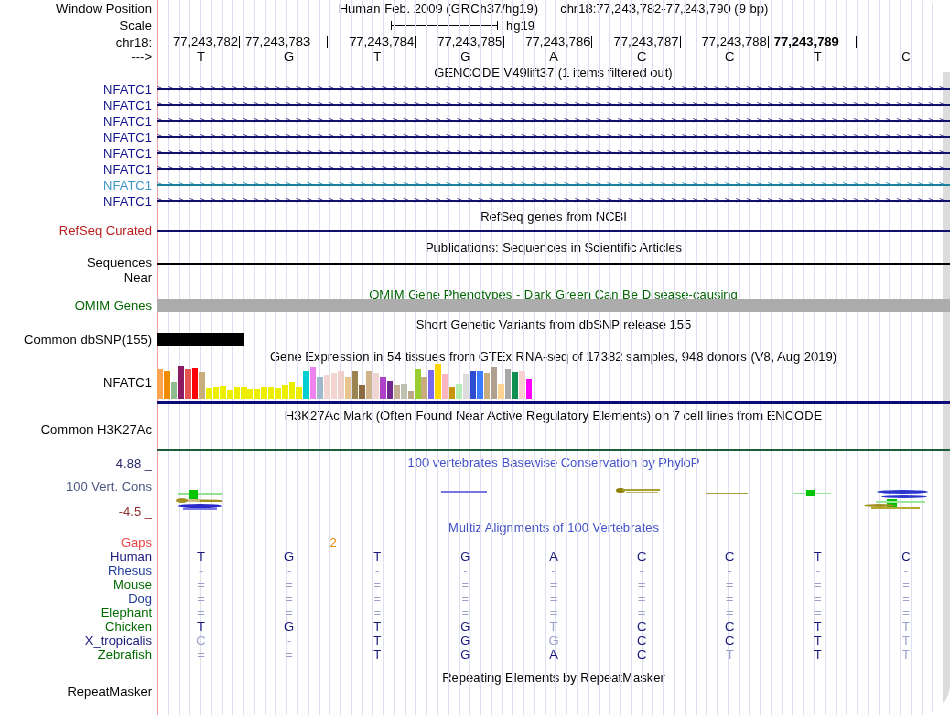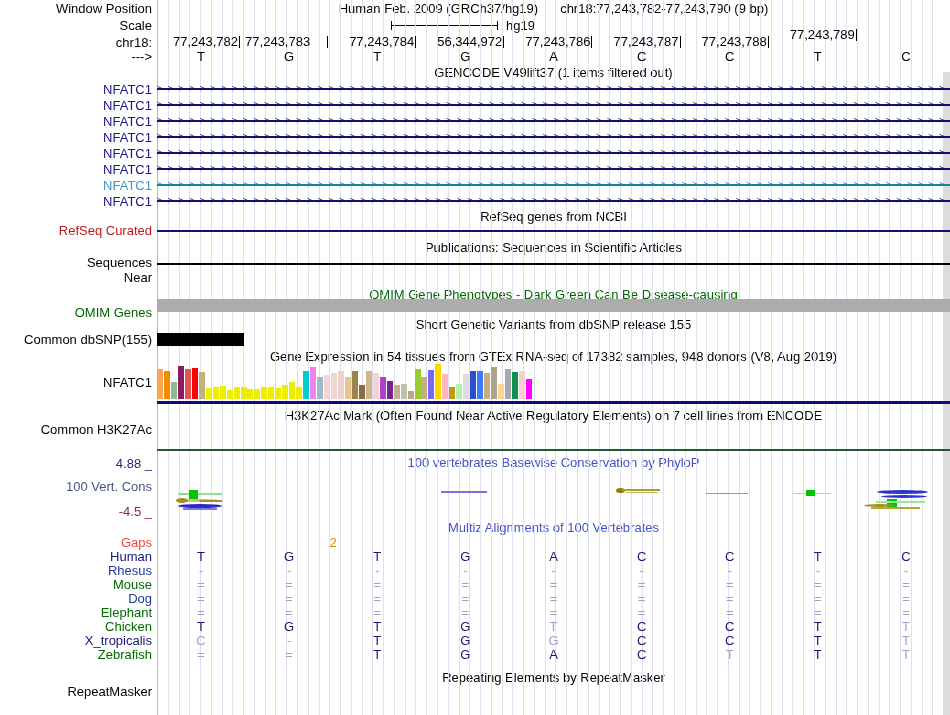--- a/index.html
+++ b/index.html
@@ -1,19 +1,19 @@
 <!DOCTYPE html>
 <html><head>
 <meta charset="utf-8">
 <style>
   * { box-sizing: border-box; }
   body { margin: 0; background: #fff; }
   #screen {
     position: relative; width: 950px; height: 715px; background: #ffffff;
-    font-family: "Liberation Sans", sans-serif; overflow: hidden;
+    font-family: "Liberation Sans", sans-serif; overflow: hidden; border-radius: 31px;
   }
   .lbl {
     position: absolute; left: 0; width: 152px; text-align: right;
     font-size: 13px; line-height: 13px; white-space: nowrap; color: #000;
   }
   .title {
     position: absolute; left: 157px; width: 793px; text-align: center;
     font-size: 13px; line-height: 13px; white-space: nowrap; color: #000;
   }
   .c-refseq  { color: #b91c1c; }
@@ -47,21 +47,21 @@
   <div class="title" style="top:66px">GENCODE V49lift37 (1 items filtered out)</div>
 
   <div class="title" style="top:210px">RefSeq genes from NCBI</div>
   <div class="lbl c-refseq" style="top:224px">RefSeq Curated</div>
 
   <div class="title" style="top:241px">Publications: Sequences in Scientific Articles</div>
   <div class="lbl" style="top:256px">Sequences</div>
   <div class="lbl" style="top:271px">Near</div>
 
   <div class="title c-green" style="top:288px">OMIM Gene Phenotypes - Dark Green Can Be Disease-causing</div>
-  <div class="lbl c-green" style="top:306px">OMIM Genes</div>
+  <div class="lbl c-green" style="top:299px">OMIM Genes</div>
 
   <div class="title" style="top:318px">Short Genetic Variants from dbSNP release 155</div>
   <div class="lbl" style="top:333px">Common dbSNP(155)</div>
 
   <div class="title" style="top:350px">Gene Expression in 54 tissues from GTEx RNA-seq of 17382 samples, 948 donors (V8, Aug 2019)</div>
   <div class="lbl" style="top:376px">NFATC1</div>
 
   <div class="title" style="top:409px">H3K27Ac Mark (Often Found Near Active Regulatory Elements) on 7 cell lines from ENCODE</div>
   <div class="lbl" style="top:423px">Common H3K27Ac</div>
 
@@ -146,25 +146,25 @@
     <div style="position: absolute; left: 889.36px; top: 0px; width: 1px; height: 715px; background: rgb(223, 223, 242); z-index: 0;"></div>
     <div style="position: absolute; left: 900.13px; top: 0px; width: 1px; height: 715px; background: rgb(223, 223, 242); z-index: 0;"></div>
     <div style="position: absolute; left: 910.9px; top: 0px; width: 1px; height: 715px; background: rgb(223, 223, 242); z-index: 0;"></div>
     <div style="position: absolute; left: 921.67px; top: 0px; width: 1px; height: 715px; background: rgb(223, 223, 242); z-index: 0;"></div>
     <div style="position: absolute; left: 932.44px; top: 0px; width: 1px; height: 715px; background: rgb(223, 223, 242); z-index: 0;"></div>
     <div style="position: absolute; left: 157px; top: 0px; width: 1px; height: 715px; background: rgb(242, 160, 160); z-index: 0;"></div>
     <div style="position: absolute; left: 943px; top: 72px; width: 7px; height: 643px; background: rgb(220, 220, 220); z-index: 0;"></div>
     <div style="position: absolute; left: 157px; top: 36px; width: 83px; height: 12px; text-align: right; font-size: 13px; line-height: 12px; border-right: 1px solid rgb(0, 0, 0); padding-right: 1px; white-space: nowrap; z-index: 2;">77,243,782</div>
     <div style="position: absolute; left: 245.111px; top: 36px; width: 83px; height: 12px; text-align: left; font-size: 13px; line-height: 12px; border-right: 1px solid rgb(0, 0, 0); padding-right: 1px; white-space: nowrap; z-index: 2;">77,243,783</div>
     <div style="position: absolute; left: 333.222px; top: 36px; width: 83px; height: 12px; text-align: right; font-size: 13px; line-height: 12px; border-right: 1px solid rgb(0, 0, 0); padding-right: 1px; white-space: nowrap; z-index: 2;">77,243,784</div>
-    <div style="position: absolute; left: 421.333px; top: 36px; width: 83px; height: 12px; text-align: right; font-size: 13px; line-height: 12px; border-right: 1px solid rgb(0, 0, 0); padding-right: 1px; white-space: nowrap; z-index: 2;">56,344,972</div>
+    <div style="position: absolute; left: 421.333px; top: 36px; width: 83px; height: 12px; text-align: right; font-size: 13px; line-height: 12px; border-right: 1px solid rgb(0, 0, 0); padding-right: 1px; white-space: nowrap; z-index: 2;">77,243,785</div>
     <div style="position: absolute; left: 509.444px; top: 36px; width: 83px; height: 12px; text-align: right; font-size: 13px; line-height: 12px; border-right: 1px solid rgb(0, 0, 0); padding-right: 1px; white-space: nowrap; z-index: 2;">77,243,786</div>
     <div style="position: absolute; left: 597.556px; top: 36px; width: 83px; height: 12px; text-align: right; font-size: 13px; line-height: 12px; border-right: 1px solid rgb(0, 0, 0); padding-right: 1px; white-space: nowrap; z-index: 2;">77,243,787</div>
     <div style="position: absolute; left: 685.667px; top: 36px; width: 83px; height: 12px; text-align: right; font-size: 13px; line-height: 12px; border-right: 1px solid rgb(0, 0, 0); padding-right: 1px; white-space: nowrap; z-index: 2;">77,243,788</div>
-    <div style="position: absolute; left: 773.778px; top: 29px; width: 83px; height: 12px; text-align: right; font-size: 13px; line-height: 12px; border-right: 1px solid rgb(0, 0, 0); padding-right: 1px; white-space: nowrap; z-index: 2;">77,243,789</div>
+    <div style="position: absolute; left: 773.778px; top: 36px; width: 83px; height: 12px; text-align: left; font-size: 13px; line-height: 12px; border-right: 1px solid rgb(0, 0, 0); padding-right: 1px; white-space: nowrap; z-index: 2; font-weight: bold;">77,243,789</div>
     <div style="position: absolute; left: 157px; top: 50px; width: 88.1111px; text-align: center; font-size: 13px; line-height: 13px; z-index: 2;">T</div>
     <div style="position: absolute; left: 245.111px; top: 50px; width: 88.1111px; text-align: center; font-size: 13px; line-height: 13px; z-index: 2;">G</div>
     <div style="position: absolute; left: 333.222px; top: 50px; width: 88.1111px; text-align: center; font-size: 13px; line-height: 13px; z-index: 2;">T</div>
     <div style="position: absolute; left: 421.333px; top: 50px; width: 88.1111px; text-align: center; font-size: 13px; line-height: 13px; z-index: 2;">G</div>
     <div style="position: absolute; left: 509.444px; top: 50px; width: 88.1111px; text-align: center; font-size: 13px; line-height: 13px; z-index: 2;">A</div>
     <div style="position: absolute; left: 597.556px; top: 50px; width: 88.1111px; text-align: center; font-size: 13px; line-height: 13px; z-index: 2;">C</div>
     <div style="position: absolute; left: 685.667px; top: 50px; width: 88.1111px; text-align: center; font-size: 13px; line-height: 13px; z-index: 2;">C</div>
     <div style="position: absolute; left: 773.778px; top: 50px; width: 88.1111px; text-align: center; font-size: 13px; line-height: 13px; z-index: 2;">T</div>
     <div style="position: absolute; left: 861.889px; top: 50px; width: 88.1111px; text-align: center; font-size: 13px; line-height: 13px; z-index: 2;">C</div>
     <div style="position: absolute; left: 0px; top: 83px; width: 152px; text-align: right; font-size: 13px; line-height: 13px; color: rgb(20, 20, 140); white-space: nowrap; z-index: 2;">NFATC1</div>

